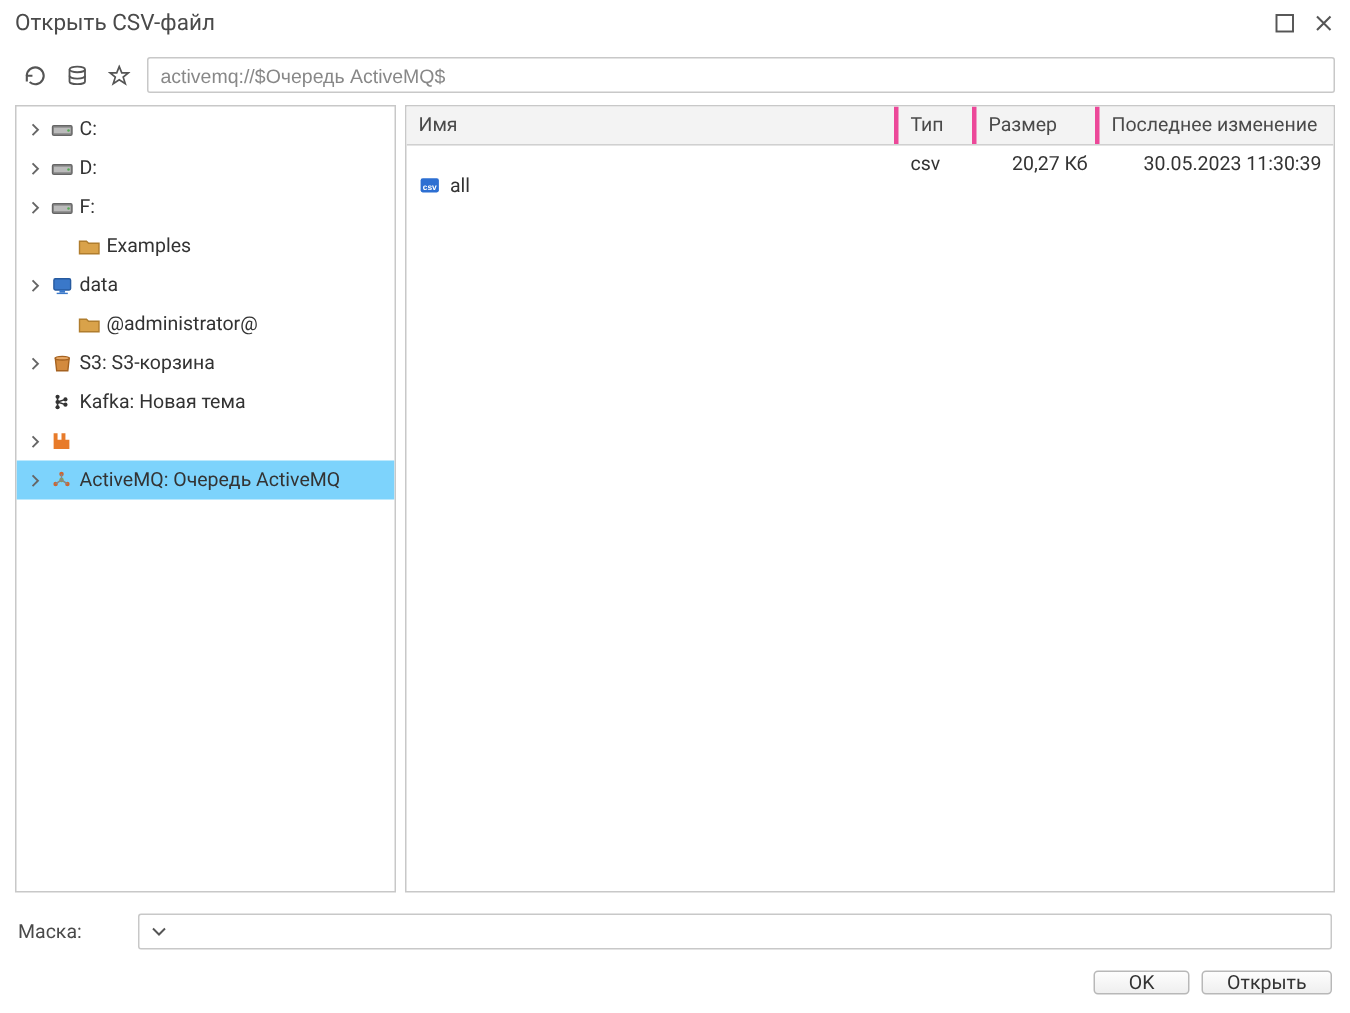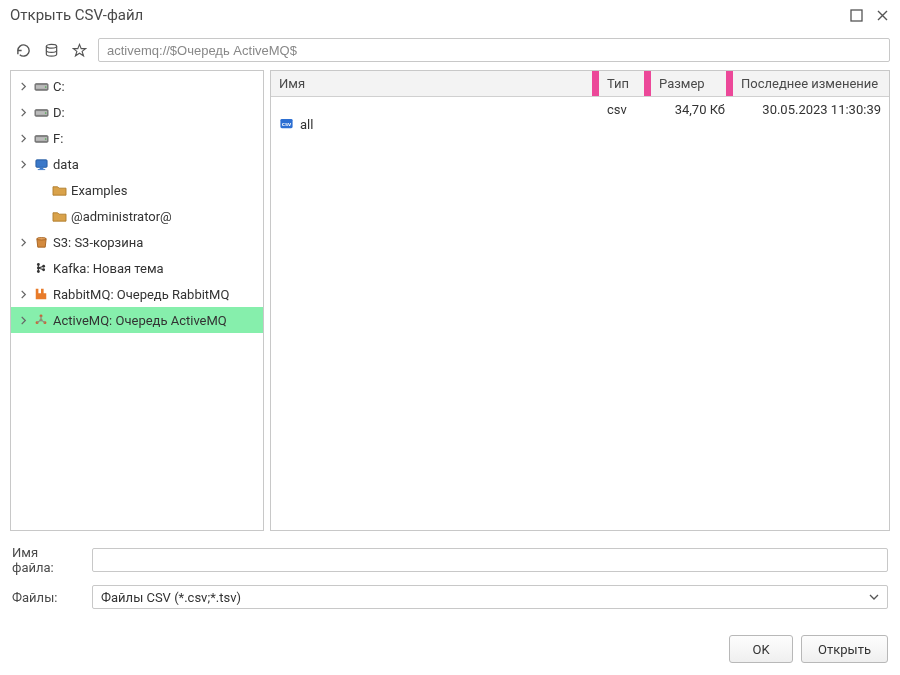--- a/index.html
+++ b/index.html
@@ -53,35 +53,35 @@
   .tree-panel { width: 254px; padding-top: 2px; }
   .file-panel { flex: 1; display:flex; flex-direction:column; }
   .tree-item {
     display: flex;
     align-items: center;
     height: 26px;
     padding-left: 6px;
     gap: 4px;
     cursor: pointer;
   }
-  .tree-item.selected { background: #86efac; }
+  .tree-item.selected { background: #7dd3fc; }
   .tree-caret { width:12px;display:flex;align-items:center;justify-content:center;}
   .tree-caret svg{width:9px;height:9px;}
   .tree-caret.none { visibility:hidden;}
   .tree-icon { width:16px;height:16px;display:flex;align-items:center;justify-content:center;}
   .tree-label { color:#333; white-space:nowrap;}
   .tree-indent { width:14px; display:inline-block;}
   .table-header {
     display: flex;
     background: #f3f3f3;
     border-bottom: 1px solid #d0d0d0;
     height: 26px;
     align-items: center;
   }
-  .th { padding: 0 8px; height:100%; display:flex;align-items:center; border-right:7px solid #ec4899; color:#4a4a4a;}
+  .th { padding: 0 8px; height:100%; display:flex;align-items:center; border-right:3px solid #ec4899; color:#4a4a4a;}
   .th-name { flex:1;}
   .th-type { width:52px;}
   .th-size { width:82px;}
   .th-mod { width:156px; border-right:none;text-align:right;}
   .table-body { flex:1; overflow:auto;}
   .row { display:flex; height:24px; align-items:center; cursor:pointer;}
   .td { padding: 0 8px;}
   .td-name { flex:1; display:flex;align-items:flex-end;gap:6px;margin-top:30px;}
   .td-type { width:52px;}
   .td-size { width:82px; text-align:right;}
@@ -93,25 +93,25 @@
   .form-input {
     flex:1; border:1px solid #c8c8c8; border-radius:2px; height:24px; padding:0 8px; font-size:13px;background:#fff;
   }
   .form-select { flex:1; position:relative;}
   .form-select-box {
     border:1px solid #c8c8c8; border-radius:2px; height:24px; padding:0 8px; display:flex;align-items:center;background:#fff;cursor:pointer;
   }
   .form-select-box span{flex:1;}
   .buttons { display:flex; justify-content:flex-end; gap:8px; padding: 10px 12px 12px 12px;}
   .btn {
-    min-width:64px; height:28px; padding:0 16px;
+    min-width:64px; height:16px; padding:0 16px;
     border:1px solid #b8b8b8; border-radius:3px;
     background:linear-gradient(#fdfdfd,#efefef);
     cursor:pointer; color:#333; font-size:13px;
-    display:flex;align-items:center;justify-content:center;margin-top:12px;
+    display:flex;align-items:center;justify-content:center;
   }
 </style>
 </head>
 <body>
 
 <div class="titlebar">
   <div class="titlebar-title">Открыть CSV-файл</div>
   <div class="titlebar-icon">
     <svg width="13" height="13" viewBox="0 0 13 13">
         <rect x="1" y="1" width="11" height="11" fill="none" stroke="#555" stroke-width="1.3"></rect>
@@ -188,47 +188,47 @@
         <span class="tree-icon">
           <svg width="15" height="13" viewBox="0 0 16 14">
             <rect x="1" y="4" width="14" height="7" rx="1" fill="#888" stroke="#666"></rect>
             <rect x="2" y="5.5" width="12" height="4" fill="#bbb"></rect>
             <circle cx="12.5" cy="7.5" r="0.9" fill="#5a5"></circle>
           </svg>
         </span>
         <span class="tree-label">F:</span>
       </div>
       <div class="tree-item">
+        <span class="tree-indent"></span>
+        <span class="tree-caret none">
+          <svg viewBox="0 0 10 10">
+            <path d="M3 1 L7 5 L3 9" fill="none" stroke="#666" stroke-width="1.4"></path>
+          </svg>
+        </span>
+        <span class="tree-icon">
+          <svg width="15" height="13" viewBox="0 0 16 14">
+            <path d="M1 3 L6 3 L7.5 4.5 L15 4.5 L15 12 L1 12 Z" fill="#d9a24a" stroke="#b07d2d"></path>
+          </svg>
+        </span>
+        <span class="tree-label">Examples</span>
+      </div>
+      <div class="tree-item">
         <span class="tree-caret ">
           <svg viewBox="0 0 10 10">
             <path d="M3 1 L7 5 L3 9" fill="none" stroke="#666" stroke-width="1.4"></path>
           </svg>
         </span>
         <span class="tree-icon">
           <svg width="15" height="13" viewBox="0 0 16 14">
             <rect x="2" y="2" width="12" height="8" rx="1" fill="#3a78c9" stroke="#265a9f"></rect>
             <rect x="6" y="10" width="4" height="2" fill="#3a78c9"></rect>
             <rect x="4" y="12" width="8" height="1" fill="#3a78c9"></rect>
           </svg>
         </span>
         <span class="tree-label">data</span>
-      </div>
-      <div class="tree-item">
-        <span class="tree-indent"></span>
-        <span class="tree-caret none">
-          <svg viewBox="0 0 10 10">
-            <path d="M3 1 L7 5 L3 9" fill="none" stroke="#666" stroke-width="1.4"></path>
-          </svg>
-        </span>
-        <span class="tree-icon">
-          <svg width="15" height="13" viewBox="0 0 16 14">
-            <path d="M1 3 L6 3 L7.5 4.5 L15 4.5 L15 12 L1 12 Z" fill="#d9a24a" stroke="#b07d2d"></path>
-          </svg>
-        </span>
-        <span class="tree-label">Examples</span>
       </div>
       <div class="tree-item">
         <span class="tree-indent"></span>
         <span class="tree-caret none">
           <svg viewBox="0 0 10 10">
             <path d="M3 1 L7 5 L3 9" fill="none" stroke="#666" stroke-width="1.4"></path>
           </svg>
         </span>
         <span class="tree-icon">
           <svg width="15" height="13" viewBox="0 0 16 14">
@@ -273,21 +273,20 @@
         <span class="tree-caret ">
           <svg viewBox="0 0 10 10">
             <path d="M3 1 L7 5 L3 9" fill="none" stroke="#666" stroke-width="1.4"></path>
           </svg>
         </span>
         <span class="tree-icon">
           <svg width="14" height="14" viewBox="0 0 16 16">
             <path d="M2 2 h3 v5 h3 v-5 h3 v5 h3 v7 h-12 z" fill="#e87b2a"></path>
           </svg>
         </span>
-        <span class="tree-label">RabbitMQ: Очередь RabbitMQ</span>
       </div>
       <div class="tree-item selected">
         <span class="tree-caret ">
           <svg viewBox="0 0 10 10">
             <path d="M3 1 L7 5 L3 9" fill="none" stroke="#666" stroke-width="1.4"></path>
           </svg>
         </span>
         <span class="tree-icon">
           <svg width="14" height="14" viewBox="0 0 16 16">
             <circle cx="8" cy="3.5" r="1.7" fill="#c63"></circle> 
@@ -311,37 +310,32 @@
     <div class="table-body" id="table-body">
         <div class="row">
           <div class="td td-name">
             <span class="file-icon"><svg width="15" height="15" viewBox="0 0 16 16">
                 <rect x="1.5" y="2" width="13" height="10" rx="1.5" fill="#2d6fd2"></rect>
                 <text x="8" y="10" font-size="6" fill="#fff" text-anchor="middle" font-family="Arial" font-weight="bold">csv</text>
               </svg></span>
             <span>all</span>
           </div>
           <div class="td td-type">csv</div>
-          <div class="td td-size">34,70 Кб</div>
+          <div class="td td-size">20,27 Кб</div>
           <div class="td td-mod">30.05.2023 11:30:39</div>
         </div>
       </div>
   </div>
 </div>
 
 <div class="form-area">
   <div class="form-row">
-    <div class="form-label">Имя файла:</div>
-    <input class="form-input" type="text" value="" style="">
-  </div>
-  <div class="form-row">
-    <div class="form-label">Файлы:</div>
+    <div class="form-label">Маска:</div>
     <div class="form-select">
       <div class="form-select-box">
-        <span>Файлы CSV (*.csv;*.tsv)</span>
         <svg width="10" height="10" viewBox="0 0 10 10">
             <path d="M1 3 L5 7 L9 3" fill="none" stroke="#555" stroke-width="1.3"></path>
           </svg>
       </div>
     </div>
   </div>
 </div>
 
 <div class="buttons">
   <div class="btn">OK</div>

